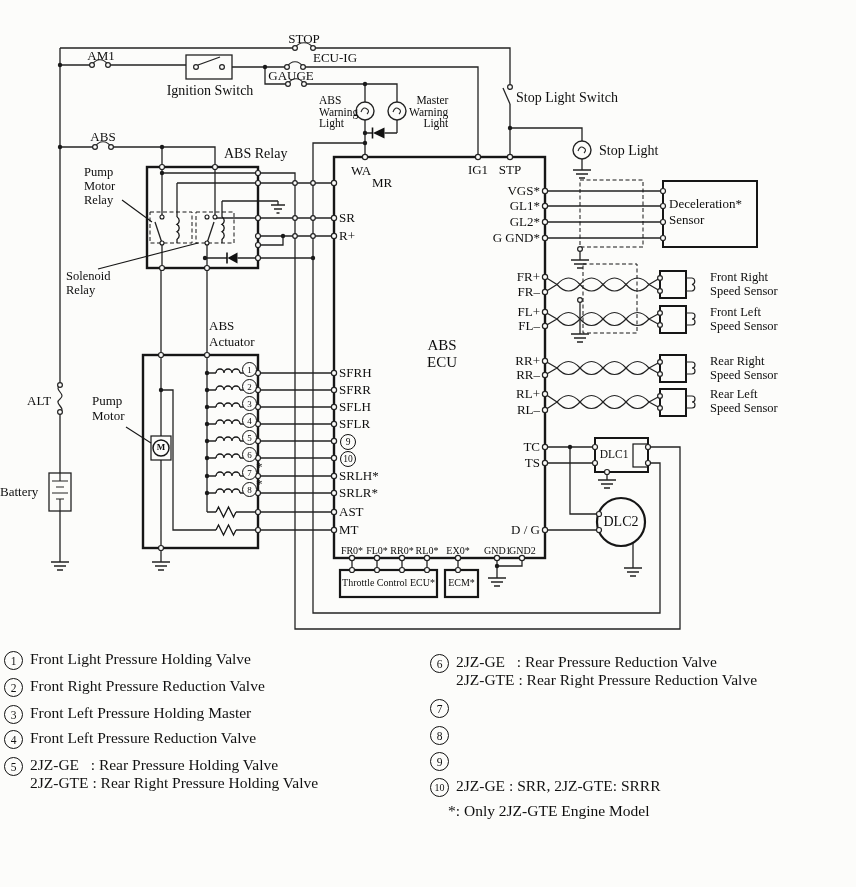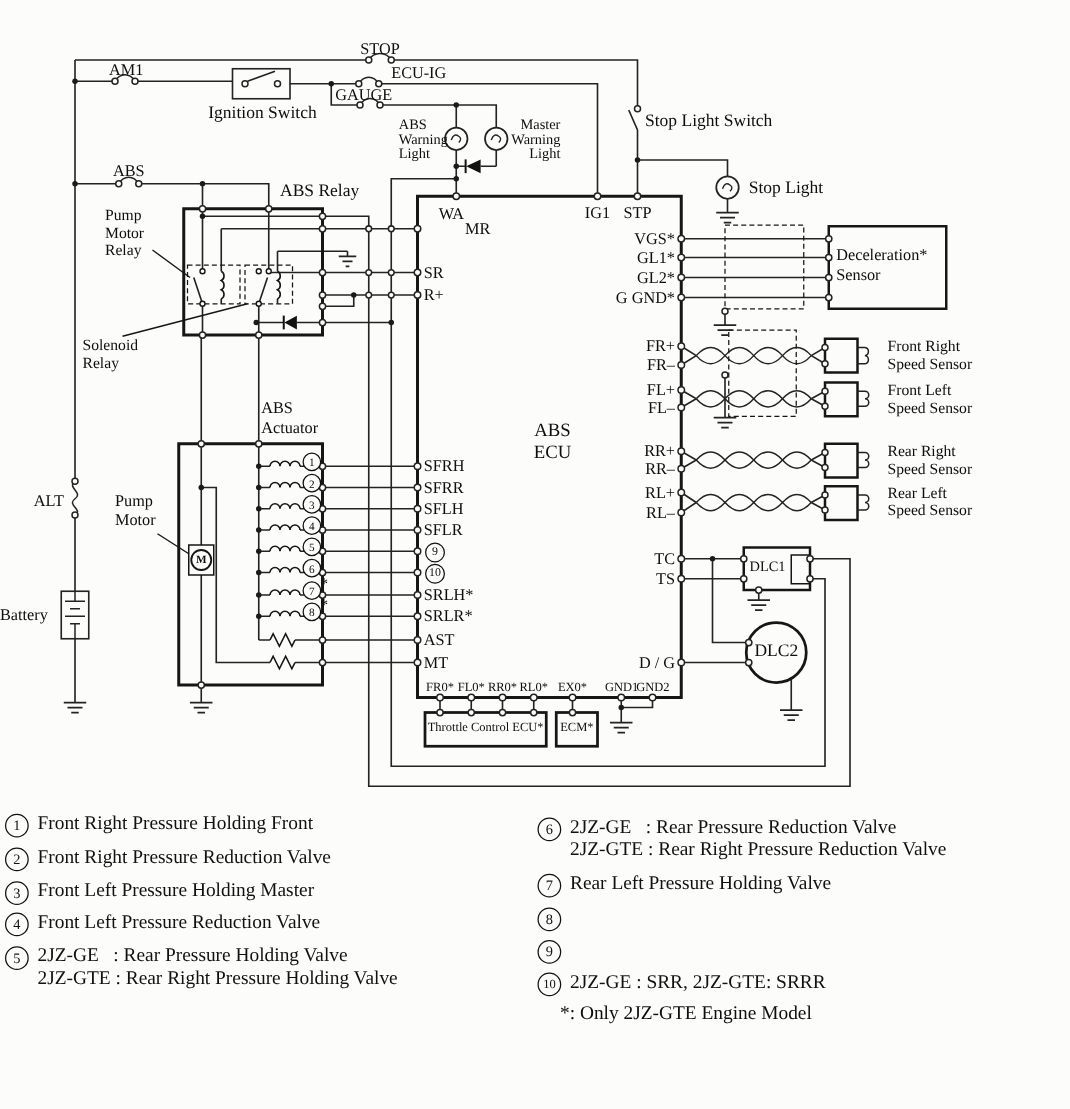--- a/index.html
+++ b/index.html
@@ -473,21 +473,21 @@
 Speed Sensor</div>
 <div class="lbl s12" style="left:710px;top:387px;">Rear Left
 Speed Sensor</div>
 <div class="lbl c s11" style="left:596px;top:449px;width:36px;">DLC1</div>
 <div class="lbl c s14" style="left:597px;top:514px;width:48px;">DLC2</div>
 <div class="lbl c s10" style="left:341px;top:577px;width:95px;">Throttle Control ECU*</div>
 <div class="lbl c s10" style="left:445px;top:577px;width:33px;">ECM*</div>
 
 <div class="leg" style="left:4px;top:650px;">
   <span class="legcirc">1</span>
-  <span class="legtxt">Front Right Pressure Holding Front</span>
+  <span class="legtxt">Front Light Pressure Holding Valve</span>
 </div>
 <div class="leg" style="left:4px;top:677px;">
   <span class="legcirc">2</span>
   <span class="legtxt">Front Right Pressure Reduction Valve</span>
 </div>
 <div class="leg" style="left:4px;top:704px;">
   <span class="legcirc">3</span>
   <span class="legtxt">Front Left Pressure Holding Master</span>
 </div>
 <div class="leg" style="left:4px;top:729px;">
@@ -499,21 +499,20 @@
   <span class="legtxt">2JZ-GE   : Rear Pressure Holding Valve
 2JZ-GTE : Rear Right Pressure Holding Valve</span>
 </div>
 <div class="leg" style="left:430px;top:653px;">
   <span class="legcirc">6</span>
   <span class="legtxt">2JZ-GE   : Rear Pressure Reduction Valve
 2JZ-GTE : Rear Right Pressure Reduction Valve</span>
 </div>
 <div class="leg" style="left:430px;top:698px;">
   <span class="legcirc">7</span>
-  <span class="legtxt">Rear Left Pressure Holding Valve</span>
 </div>
 <div class="leg" style="left:430px;top:725px;">
   <span class="legcirc">8</span>
 </div>
 <div class="leg" style="left:430px;top:751px;">
   <span class="legcirc">9</span>
 </div>
 <div class="leg" style="left:430px;top:777px;">
   <span class="legcirc" style="font-size:10px;">10</span>
   <span class="legtxt">2JZ-GE : SRR, 2JZ-GTE: SRRR</span>

